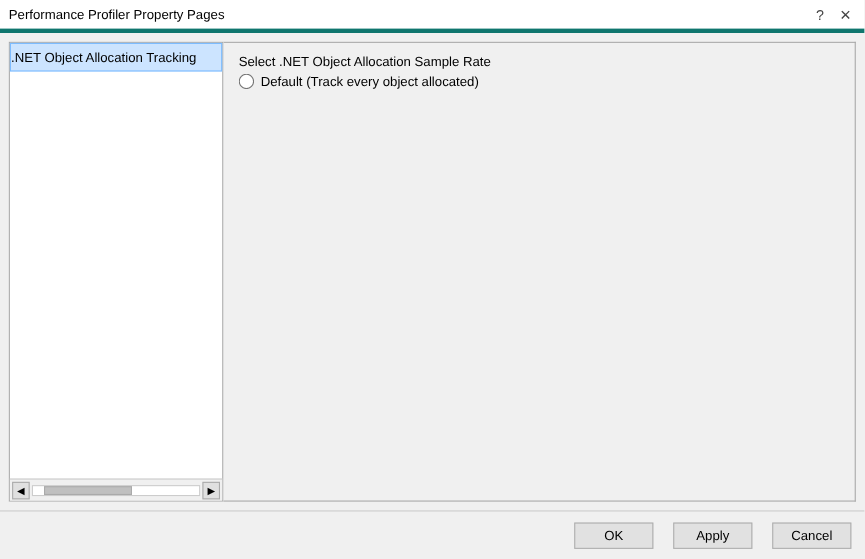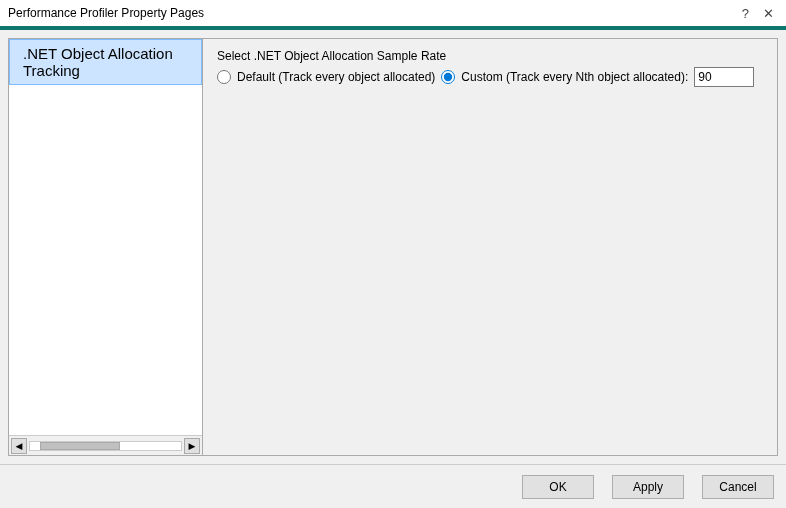--- a/index.html
+++ b/index.html
@@ -65,25 +65,25 @@
       width: 195px;
       flex-shrink: 0;
       border: 1px solid #aaa;
       background: #fff;
       display: flex;
       flex-direction: column;
       position: relative;
     }
 
     .left-panel-item {
-      padding: 5px 13px;
+      padding: 5px 0;
       background: #cce4ff;
       border: 1px solid #7dbcff;
       cursor: pointer;
-      font-size: 15px;
+      font-size: 12px;
       user-select: none;
     }
 
     .left-panel-scrollbar {
       position: absolute;
       bottom: 0;
       left: 0;
       right: 0;
       height: 20px;
       background: #f0f0f0;
@@ -136,21 +136,21 @@
     }
 
     .section-title {
       font-size: 12px;
       color: #000;
       margin-bottom: 4px;
     }
 
     .radio-group {
       display: flex;
-      flex-direction: row;
+      flex-direction: column;
       gap: 6px;
     }
 
     .radio-row {
       display: flex;
       align-items: center;
       gap: 6px;
     }
 
     .radio-input {
@@ -228,25 +228,20 @@
 
   <div class="right-panel">
     <div class="section-title">Select .NET Object Allocation Sample Rate</div>
     <div class="radio-group">
 
       <div class="radio-row">
         <input type="radio" class="radio-input" name="allocation-rate" id="radio-default" style="">
         <label class="radio-label" for="radio-default">Default (Track every object allocated)</label>
       </div>
 
-      <div class="radio-row">
-        <input type="radio" class="radio-input" name="allocation-rate" id="radio-custom" checked="" style="">
-        <label class="radio-label" for="radio-custom">Custom (Track every Nth object allocated):</label>
-        <input type="text" class="custom-input" value="90" style="">
-      </div>
     </div>
   </div>
 
 </div>
 
 <div class="bottom-bar">
   <button class="dialog-button">OK</button>
   <button class="dialog-button">Apply</button>
   <button class="dialog-button">Cancel</button>
 </div>

